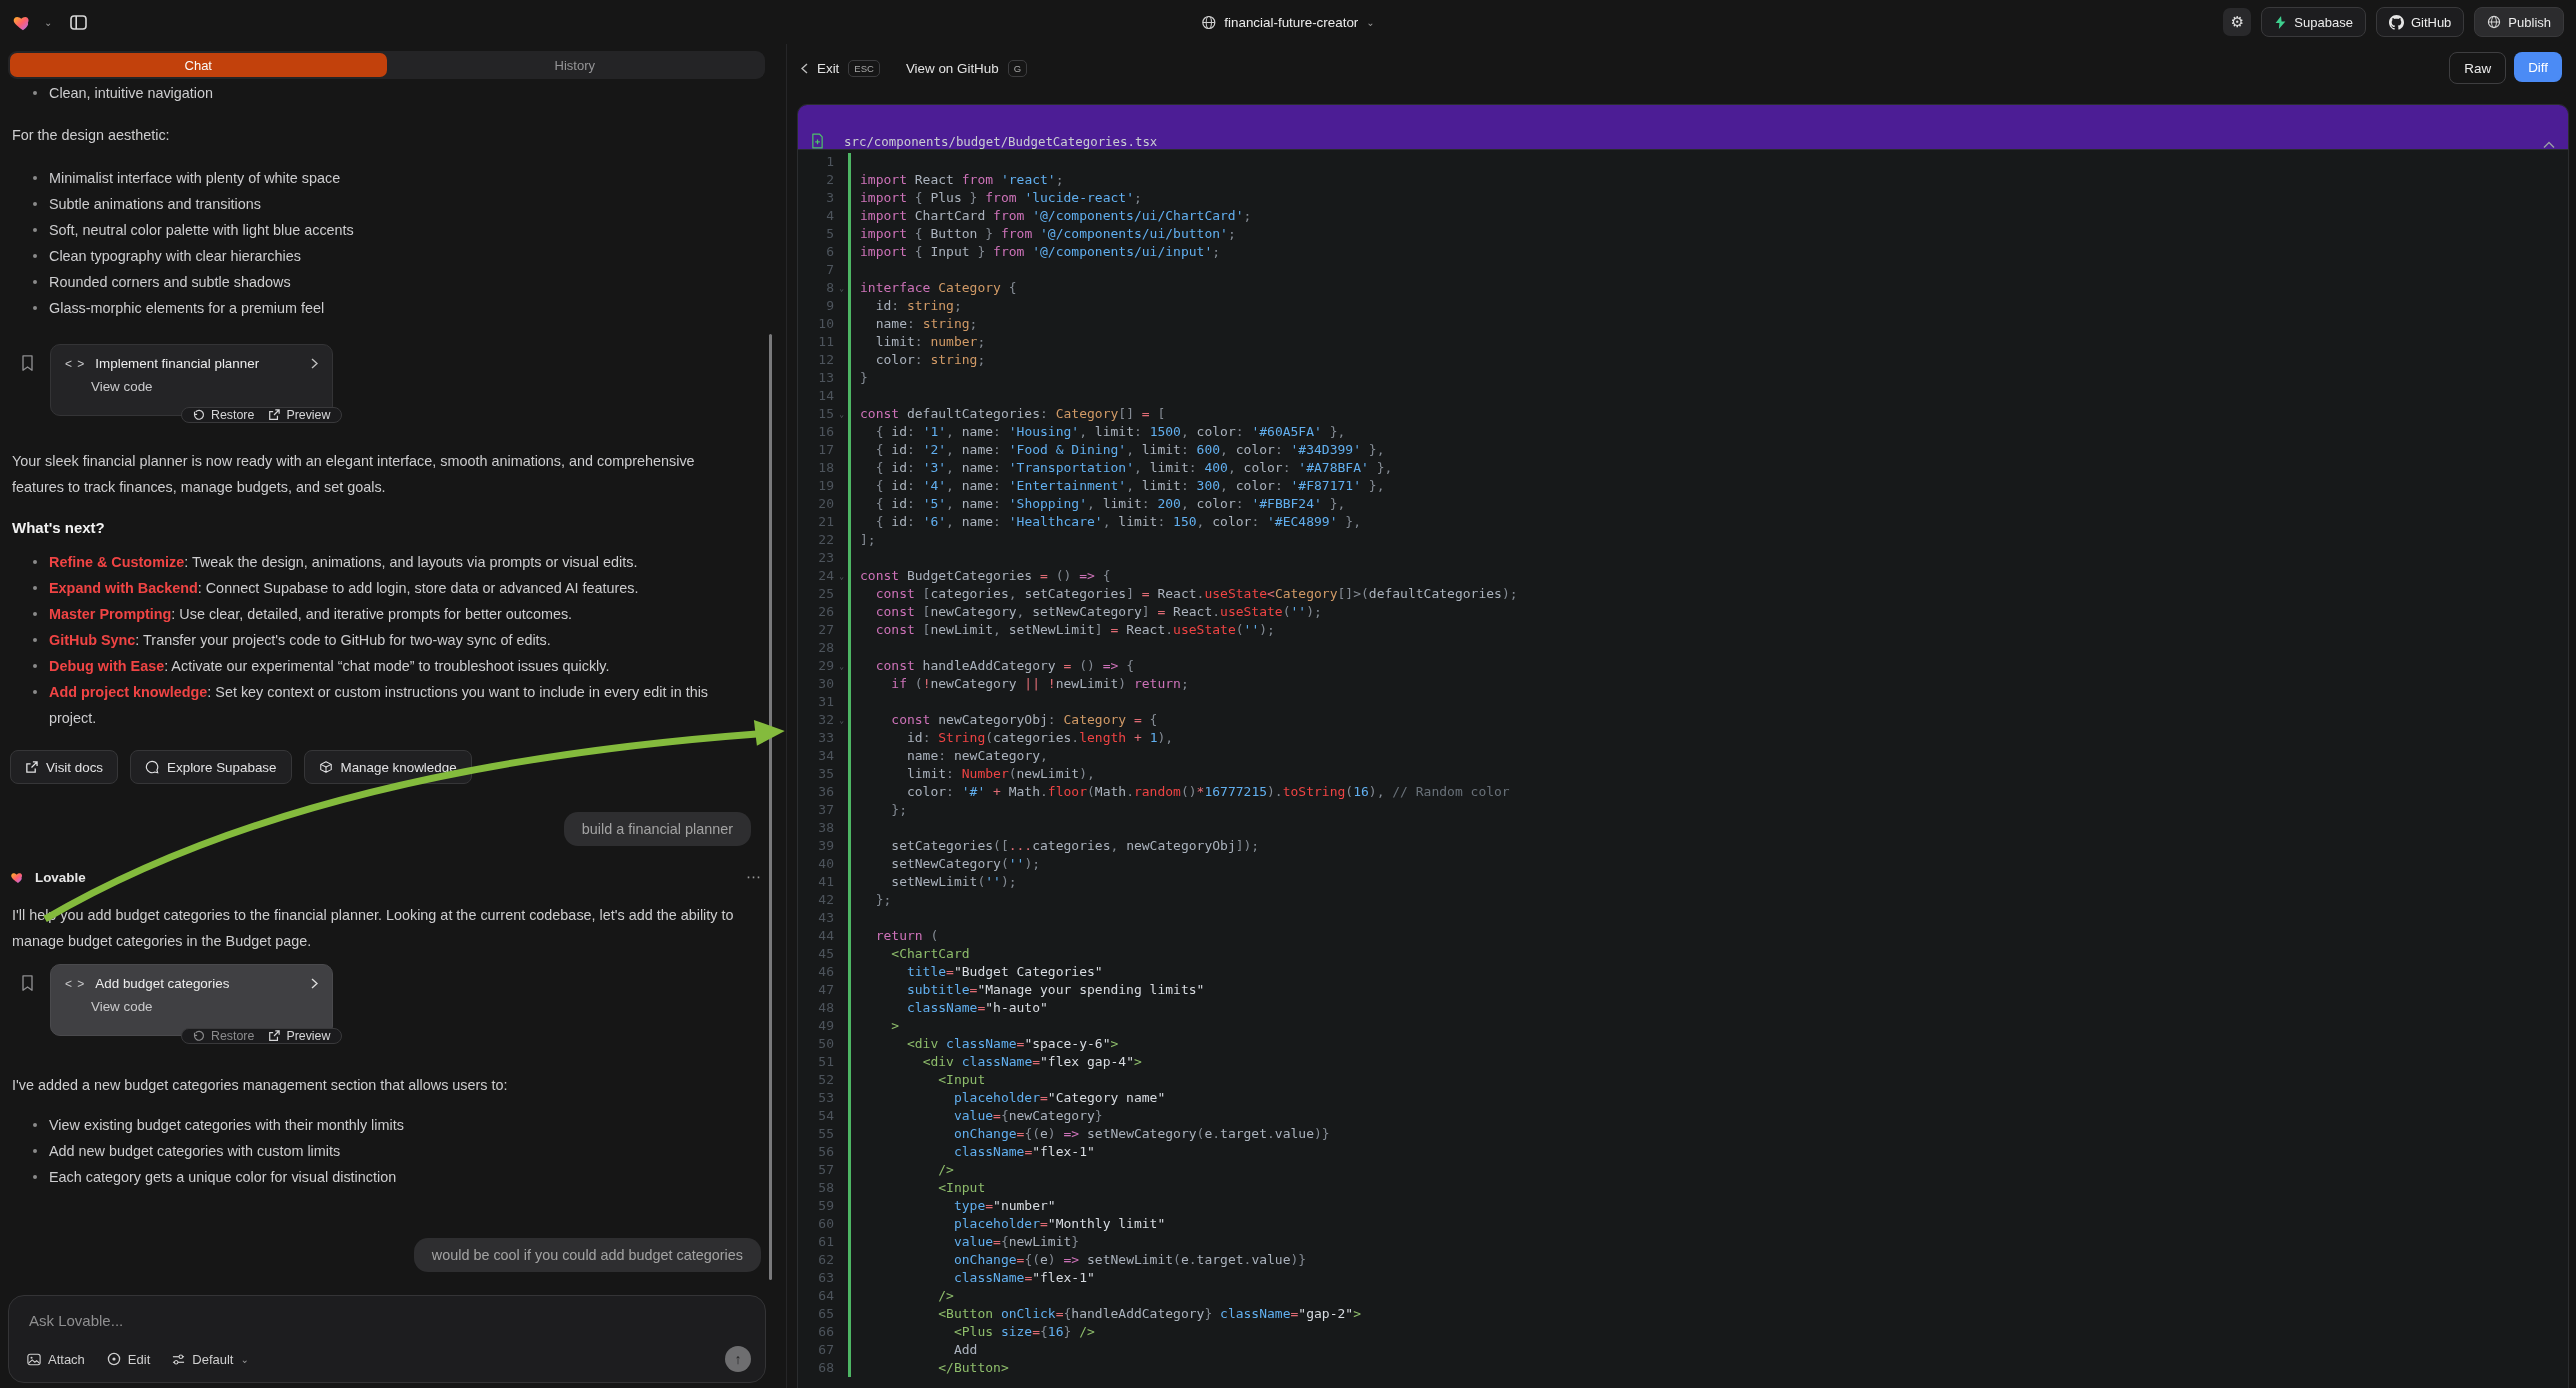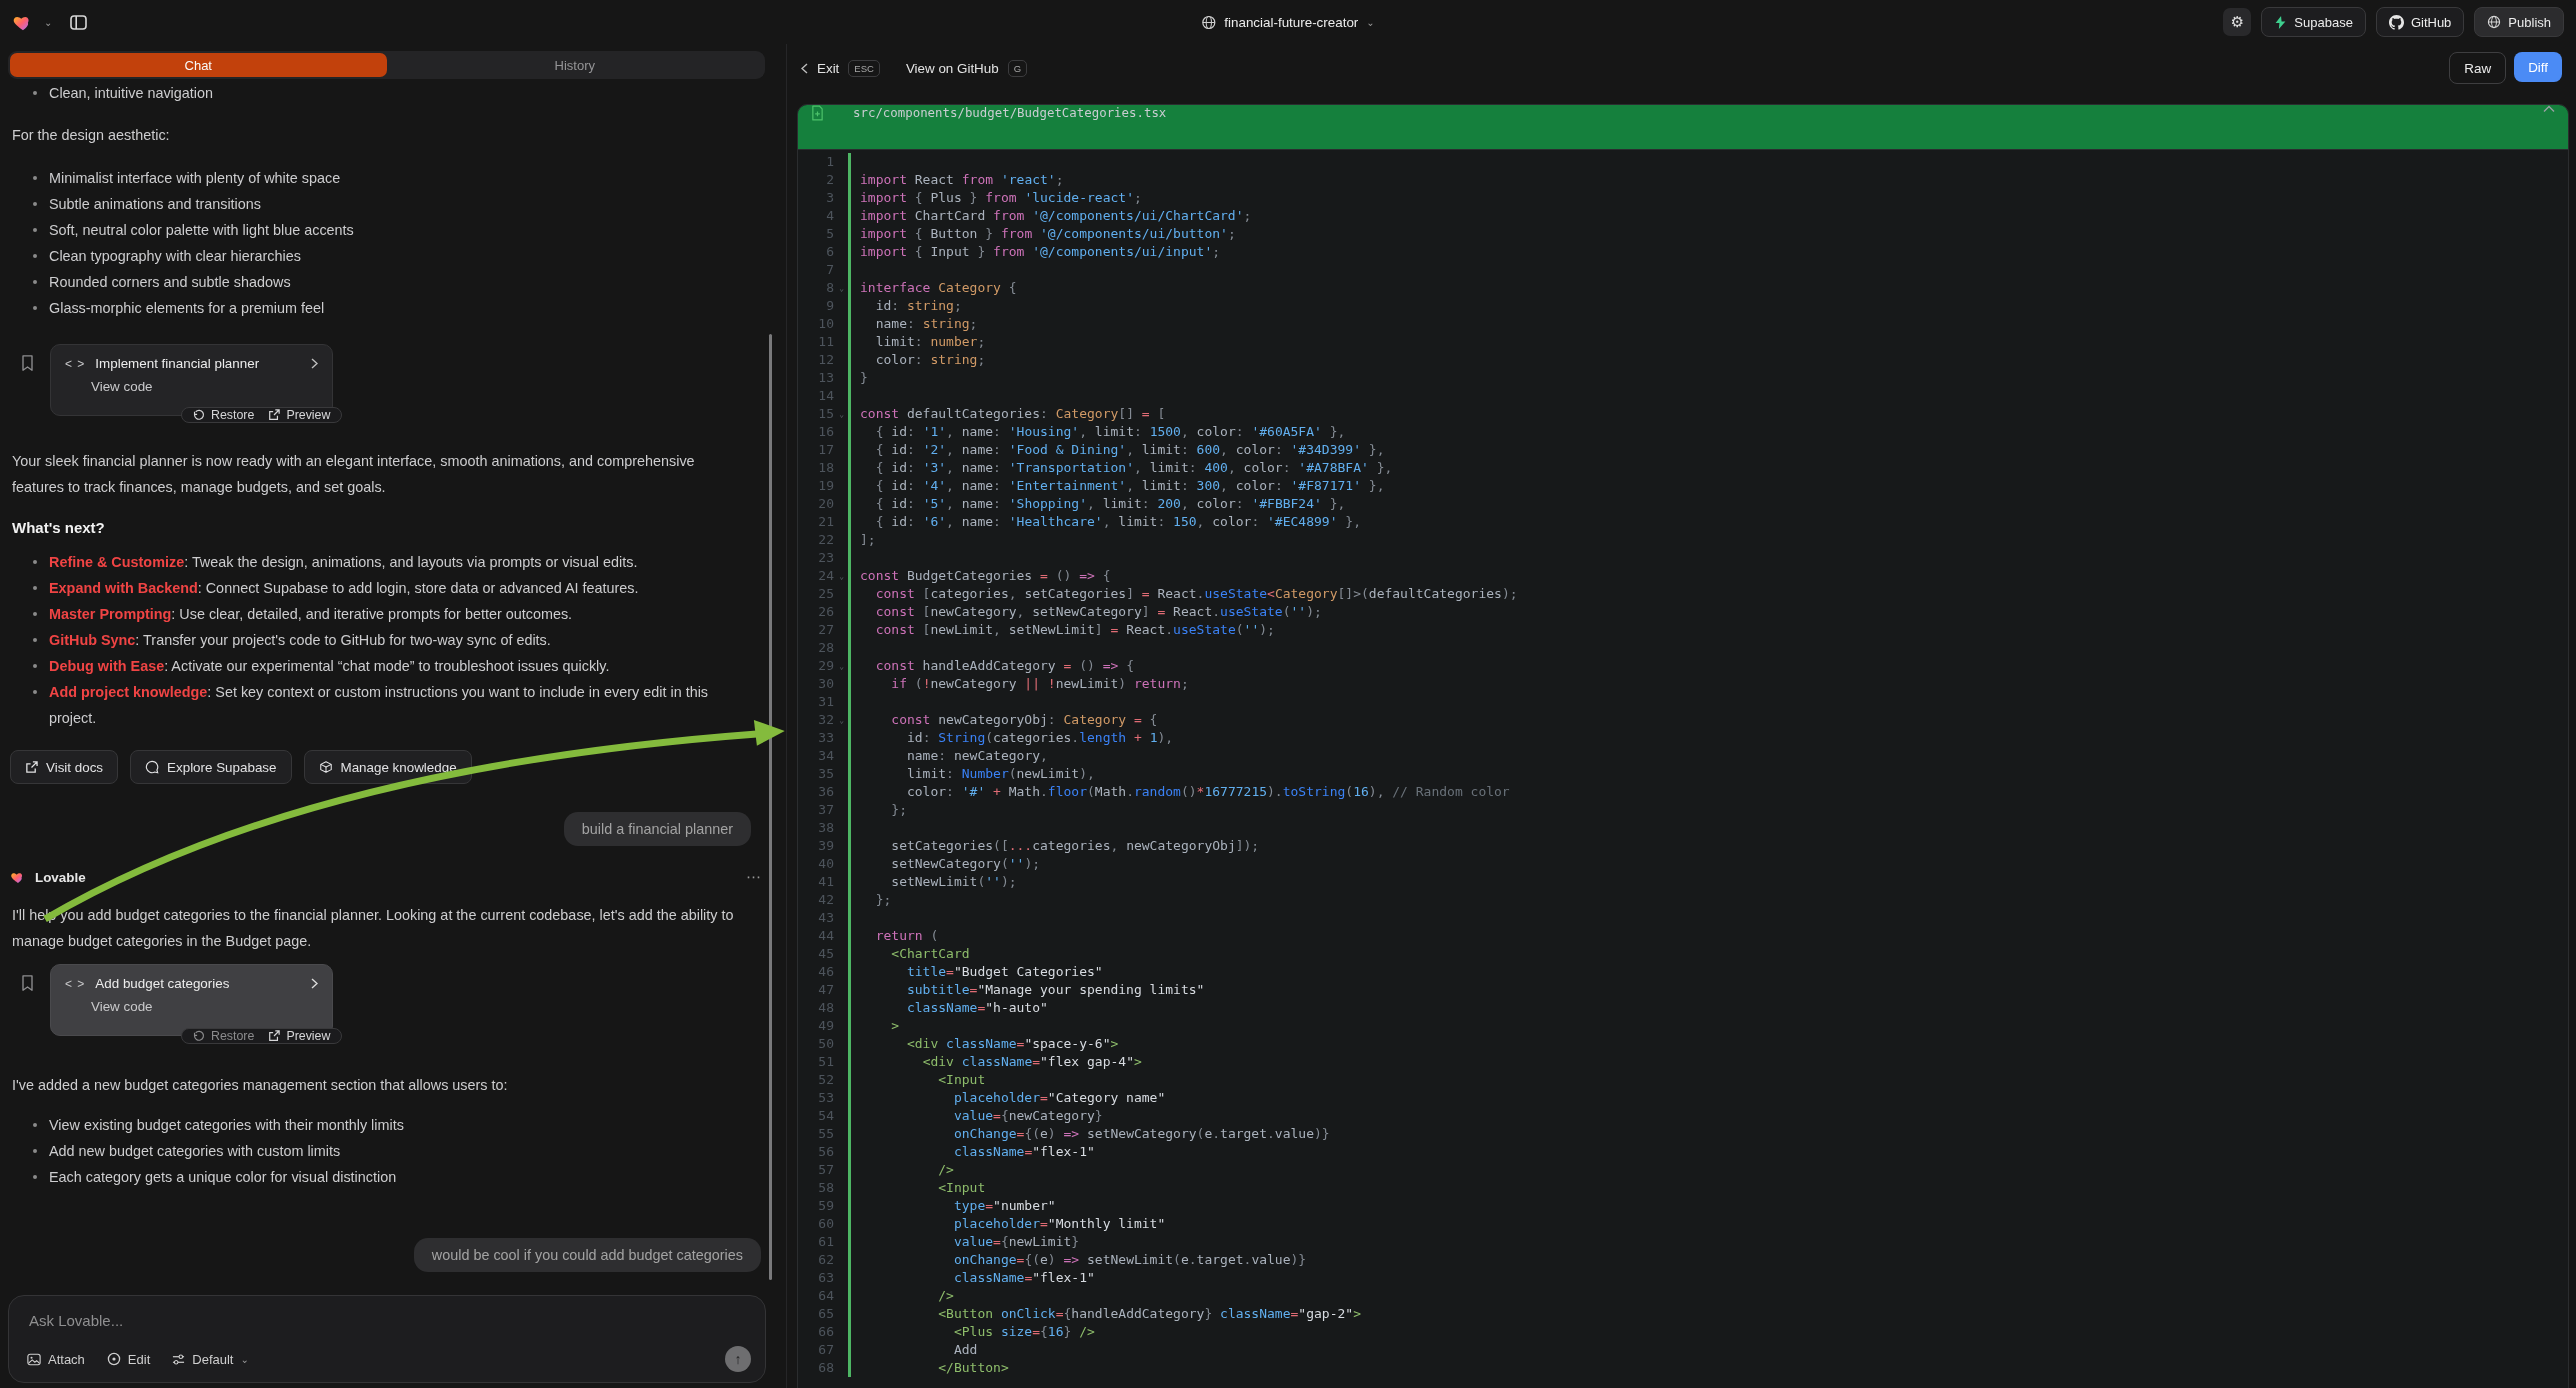--- a/index.html
+++ b/index.html
@@ -74,32 +74,32 @@
            padding:0 14px;box-sizing:border-box;gap:26px;}
   .cb-item{display:flex;align-items:center;gap:9px;font-size:13.4px;color:#e3e3e3;}
   .kbd{border:1px solid #3c3c3e;border-radius:5px;padding:2px 5px;font-size:9.5px;color:#a8a8a8;}
   .cb-right{margin-left:auto;display:flex;gap:8px;}
   .btn-raw{height:30px;padding:0 14px;border:1px solid #3e3e40;border-radius:8px;display:flex;
            align-items:center;font-size:13.4px;color:#ececec;}
   .btn-diff{height:30px;padding:0 14px;border-radius:8px;display:flex;align-items:center;
             font-size:13.4px;color:#fff;}
   .filecard{position:absolute;left:10px;right:7px;top:60px;bottom:-20px;background:#17191a;
             border:1px solid #2b2d2f;border-radius:10px 10px 0 0;box-sizing:border-box;overflow:hidden;}
-  .filehdr{height:45px;background:#15803d;border-bottom:1px solid #2a2d2f;display:flex;
-           align-items:flex-start;gap:29px;padding:0 13px;box-sizing:border-box;}
+  .filehdr{height:45px;background:#4c1d95;border-bottom:1px solid #2a2d2f;display:flex;
+           align-items:flex-end;gap:20px;padding:0 13px;box-sizing:border-box;}
   .filepath{font-family:"DejaVu Sans Mono",monospace;font-size:12.4px;color:#c9cdd1;flex:1;}
   .codewrap{padding-top:3px;font-family:"DejaVu Sans Mono",monospace;font-size:13px;}
   .cl{display:flex;height:18px;line-height:18px;}
   .gut{width:36px;flex:none;text-align:right;padding-right:8px;color:#4d545c;position:relative;}
   .fold{position:absolute;right:-2px;top:1px;font-size:8px;color:#5a6168;}
   .gbar{width:3px;flex:none;background:#4db564;margin-left:6px;}
   .ct{white-space:pre;margin-left:9px;}
   .tk-k{color:#cd72b8;} .tk-i{color:#aab2bd;} .tk-s{color:#61afef;} .tk-n{color:#61afef;}
   .tk-t{color:#d19a66;} .tk-g{color:#8ebd6b;} .tk-a{color:#61afef;} .tk-o{color:#e06c75;}
-  .tk-w{color:#d8dce2;} .tk-p{color:#848b94;} .tk-c{color:#697179;} .tk-f{color:#3b82f6;}
+  .tk-w{color:#d8dce2;} .tk-p{color:#848b94;} .tk-c{color:#697179;} .tk-f{color:#ef4444;}
 </style>
 </head>
 <body>
 
 <div class="hdr">
   <div class="hdr-left">
     <span>
       <svg width="22" height="22" viewBox="0 0 24 24">
           <defs>
         <linearGradient id="hg1" x1="0" y1="0" x2="1" y2="1">

